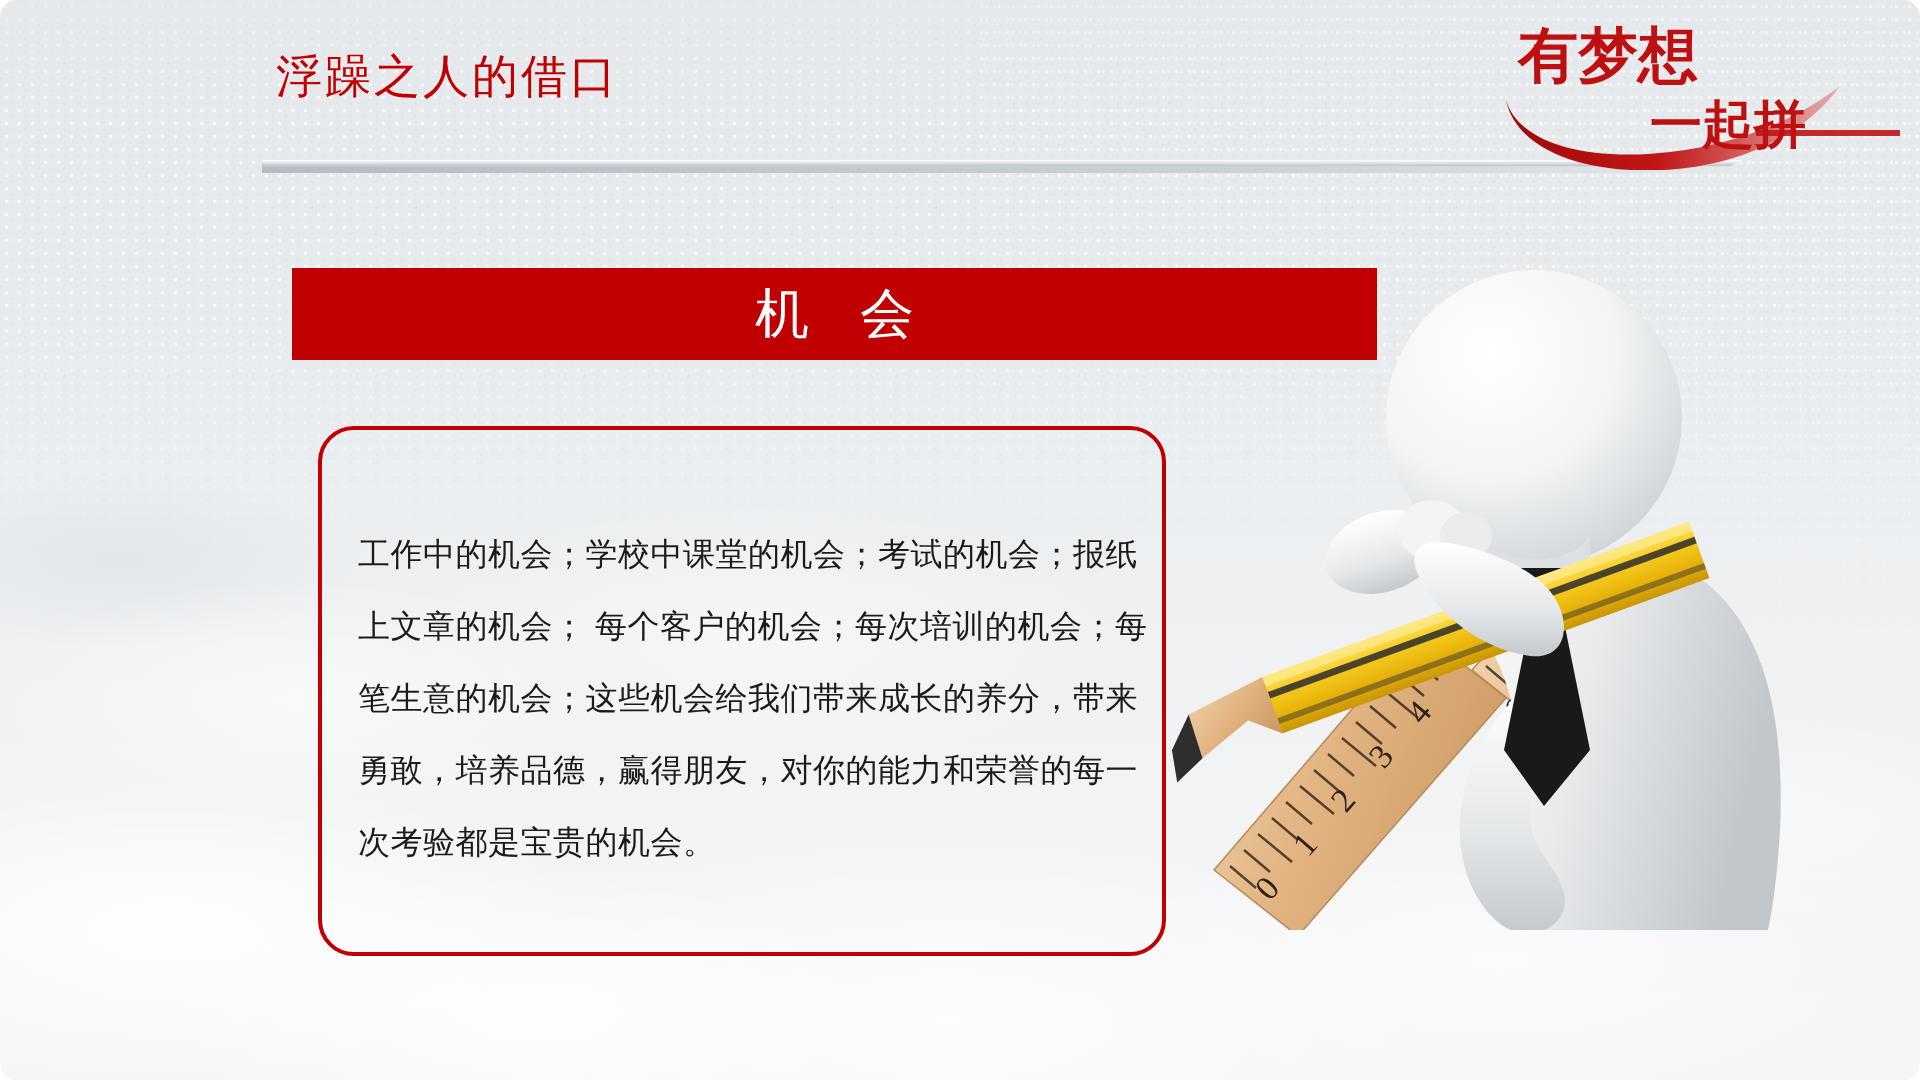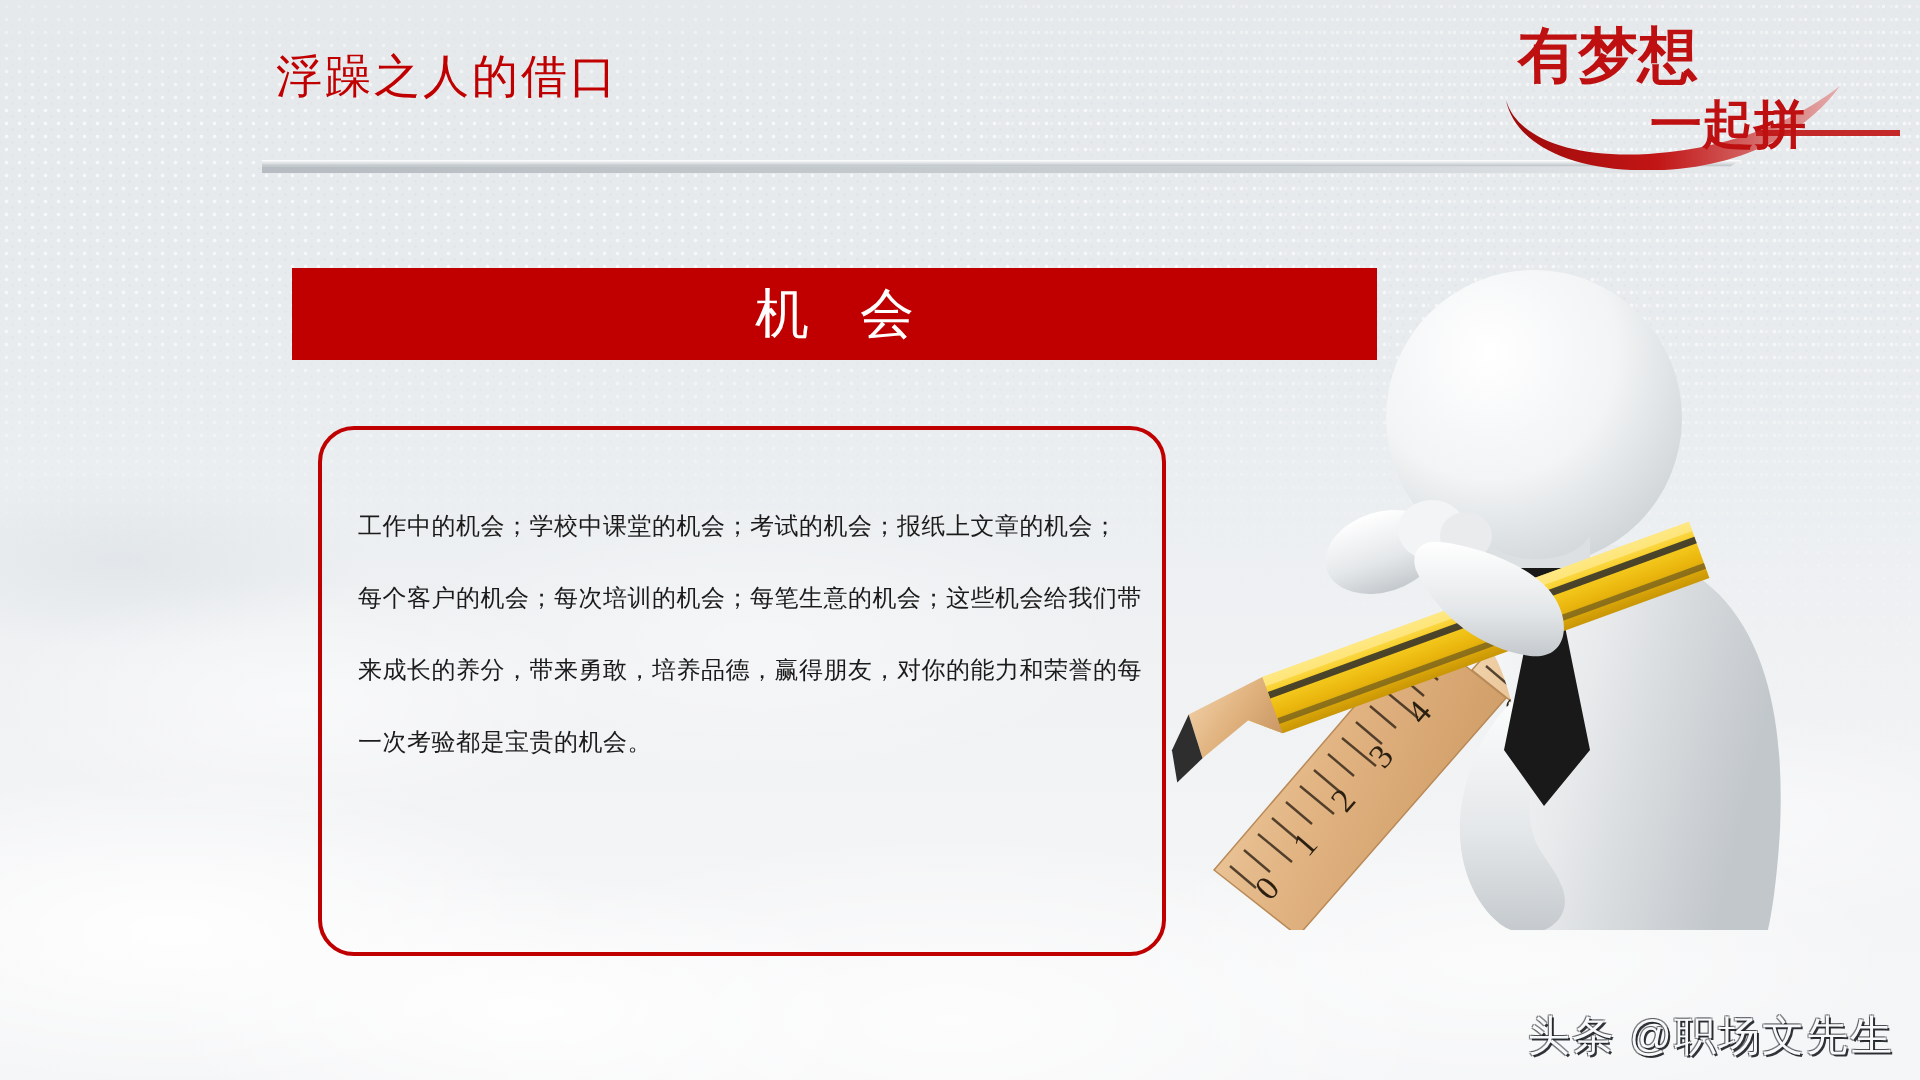--- a/index.html
+++ b/index.html
@@ -16,20 +16,21 @@
     background: linear-gradient(180deg,
         #e6e9ec 0%,
         #e7eaed 18%,
         #e9ecef 34%,
         #eceff1 48%,
         #eff1f3 60%,
         #f2f3f5 72%,
         #f4f5f6 84%,
         #f5f6f7 100%);
     overflow: hidden;
+    border-radius: 17px;
   }
 
   
   .cloud-layer {
     position: absolute; inset: 0;
     pointer-events: none;
     background:
       radial-gradient(ellipse 620px 230px at 170px 930px, rgba(255,255,255,.95) 0%, rgba(255,255,255,0) 68%),
       radial-gradient(ellipse 520px 200px at 520px 1010px, rgba(255,255,255,.9) 0%, rgba(255,255,255,0) 70%),
       radial-gradient(ellipse 700px 260px at 950px 1020px, rgba(255,255,255,.75) 0%, rgba(255,255,255,0) 72%),
@@ -104,24 +105,24 @@
   .body-card {
     position: absolute;
     left: 318px; top: 426px;
     width: 848px; height: 530px;
     border: 4px solid #C00000;
     border-radius: 36px;
     box-sizing: border-box;
   }
   .body-text {
     position: absolute;
-    left: 358px; top: 490px;
+    left: 358px; top: 518px;
     width: 790px;
     color: #1b1b1b;
-    font-size: 24px;
+    font-size: 32px;
     line-height: 72px;
     letter-spacing: 0.5px;
     font-family: "Liberation Sans", "DejaVu Sans", sans-serif;
     white-space: pre-line;
   }
 
   
   .brand-logo {
     position: absolute;
     right: 12px; top: 2px;
@@ -306,15 +307,14 @@
 
     <g>
       <ellipse cx="262" cy="322" rx="58" ry="40" fill="url(#armG)" transform="rotate(-18 262 322)"></ellipse>
       <ellipse cx="312" cy="300" rx="34" ry="30" fill="#f2f4f5"></ellipse>
       <ellipse cx="346" cy="306" rx="26" ry="24" fill="#e9ebed"></ellipse>
     </g>
 
     <path d="M296,340 C320,392 368,420 410,426 C444,430 452,398 436,370 C418,338 360,316 320,312 C300,310 290,322 296,340 Z" fill="url(#armG)"></path>
   </svg>
 
-  <div class="watermark">头条 @职场文先生</div>
 
 </div>
 
 </body></html>

